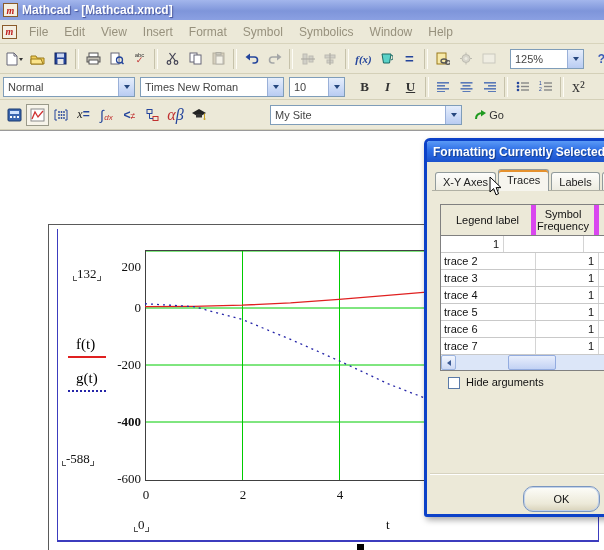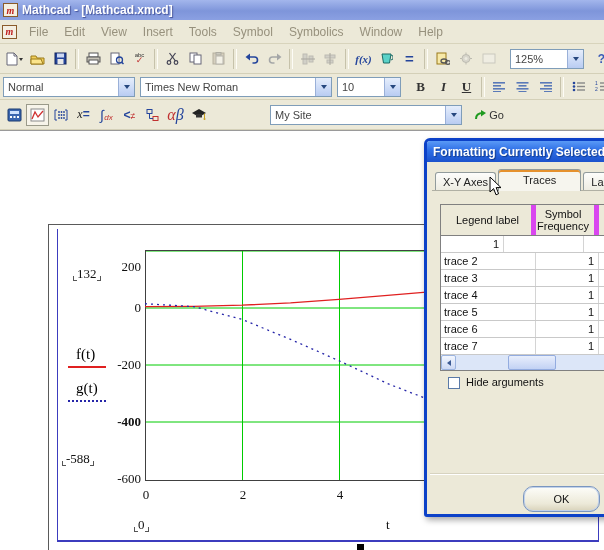--- a/index.html
+++ b/index.html
@@ -44,37 +44,37 @@
   #plot-svg{position:absolute;left:145px;top:119px}
   .ticklabel{position:absolute;font-family:"Liberation Serif",serif;font-size:13px;color:#111}
   .ytick{width:80px;text-align:right}
   .xtick{width:24px;text-align:center}
   .ph{position:absolute;font-family:"Liberation Serif",serif;font-size:13px;color:#111;
     padding:0 4px;display:inline-block}
   .ph::before,.ph::after{content:"";position:absolute;bottom:1px;width:3px;height:4px;
     border-bottom:1px solid #555}
   .ph::before{left:0;border-left:1px solid #555}
   .ph::after{right:0;border-right:1px solid #555}
-  #legend{position:absolute;left:66px;top:215px}
+  #legend{position:absolute;left:66px;top:205px}
   .leg-name{font-family:"Liberation Serif",serif;font-size:15px;color:#000;padding-left:10px;line-height:17px}
   .leg-line{width:38px;height:3px;margin:3px 0 9px 2px}
   .axis-var{position:absolute;font-family:"Liberation Serif",serif;font-size:13px;color:#111}
   
   #dialog{position:absolute;left:424px;top:138px;width:246px;height:379px;
     background:#ece9d8;border:3px solid #0c41c8;border-radius:6px 6px 3px 3px;
     box-sizing:border-box;z-index:10;box-shadow:2px 3px 6px rgba(0,0,0,.35)}
   .dlg-title{height:21px;border-radius:3px 3px 0 0;
     background:linear-gradient(to bottom,#5a9af6 0%,#2e6ee6 45%,#1b52cc 100%);
     color:#fff;font-weight:bold;font-size:12px;display:flex;align-items:center;
     padding-left:6px;white-space:nowrap;overflow:hidden;text-shadow:1px 1px 1px #123a8a}
   .tabs{position:absolute;left:8px;top:29px;display:flex;align-items:flex-end;height:21px}
   .tab{font-size:11px;color:#222;background:linear-gradient(#fdfdfb,#ecebe0);
     border:1px solid #919b9c;border-bottom:none;border-radius:3px 3px 0 0;
     padding:3px 7px 3px;margin-right:2px;white-space:nowrap}
-  .tab.active{background:#f6f5ee;box-shadow:inset 0 2px 0 #e5912d;padding:4px 24px 5px;
+  .tab.active{background:#f6f5ee;box-shadow:inset 0 2px 0 #e5912d;padding:4px 8px 5px;
     position:relative;z-index:2}
   .tabline{position:absolute;left:5px;top:49px;width:238px;border-top:1px solid #b0b0a4}
   .tbl{position:absolute;left:13px;top:63px;width:240px;border:1px solid #808080;background:#fff}
   .tbl-head{display:flex;background:#ece9d8;border-bottom:1px solid #808080;height:30px}
   .tbl-head .hc{font-size:11px;color:#111;display:flex;align-items:center;justify-content:center;
     text-align:center;border-right:5px solid #d946ef;box-sizing:border-box;line-height:12px}
   .tbl-row{display:flex;height:16px;border-bottom:1px solid #c9c9c9}
   .tbl-row .c{font-size:11px;color:#111;box-sizing:border-box;border-right:1px solid #d4d4d4;
     display:flex;align-items:center}
   .c1{width:95px;padding-left:3px}
@@ -105,21 +105,21 @@
   <span class="ttl">Mathcad - [Mathcad.xmcd]</span>
 </div>
 
 <div class="menubar">
   <div class="applogo" style="margin:0 4px 0 2px">m</div>
   <div id="menu-items" style="display:flex">
       <span class="menu-item">File</span>
       <span class="menu-item">Edit</span>
       <span class="menu-item">View</span>
       <span class="menu-item">Insert</span>
-      <span class="menu-item">Tools</span>
+      <span class="menu-item">Format</span>
       <span class="menu-item">Symbol</span>
       <span class="menu-item">Symbolics</span>
       <span class="menu-item">Window</span>
       <span class="menu-item">Help</span>
     </div>
 </div>
 
 <div class="tb" id="tb1">
   <div id="tb1-btns" style="display:flex;align-items:center">
       <span class="tbtn">
@@ -262,27 +262,27 @@
   </div>
 </div>
 
 <div class="tb" id="tb2">
   <div class="combo" style="width:132px">
     <span class="cval">Normal</span>
     <span class="cbtn">
         <span class="ca"></span>
       </span>
   </div>
-  <div class="combo" style="width:192px;margin-left:5px">
+  <div class="combo" style="width:144px;margin-left:5px">
     <span class="cval">Times New Roman</span>
     <span class="cbtn">
         <span class="ca"></span>
       </span>
   </div>
-  <div class="combo" style="width:64px;margin-left:5px">
+  <div class="combo" style="width:56px;margin-left:5px">
     <span class="cval">10</span>
     <span class="cbtn">
         <span class="ca"></span>
       </span>
   </div>
   <div id="tb2-btns" style="display:flex;align-items:center;margin-left:8px">
       <span class="tbtn">
         <b style="font-family:'Liberation Serif',serif;font-size:13px">B</b>
       </span>
       <span class="tbtn">

